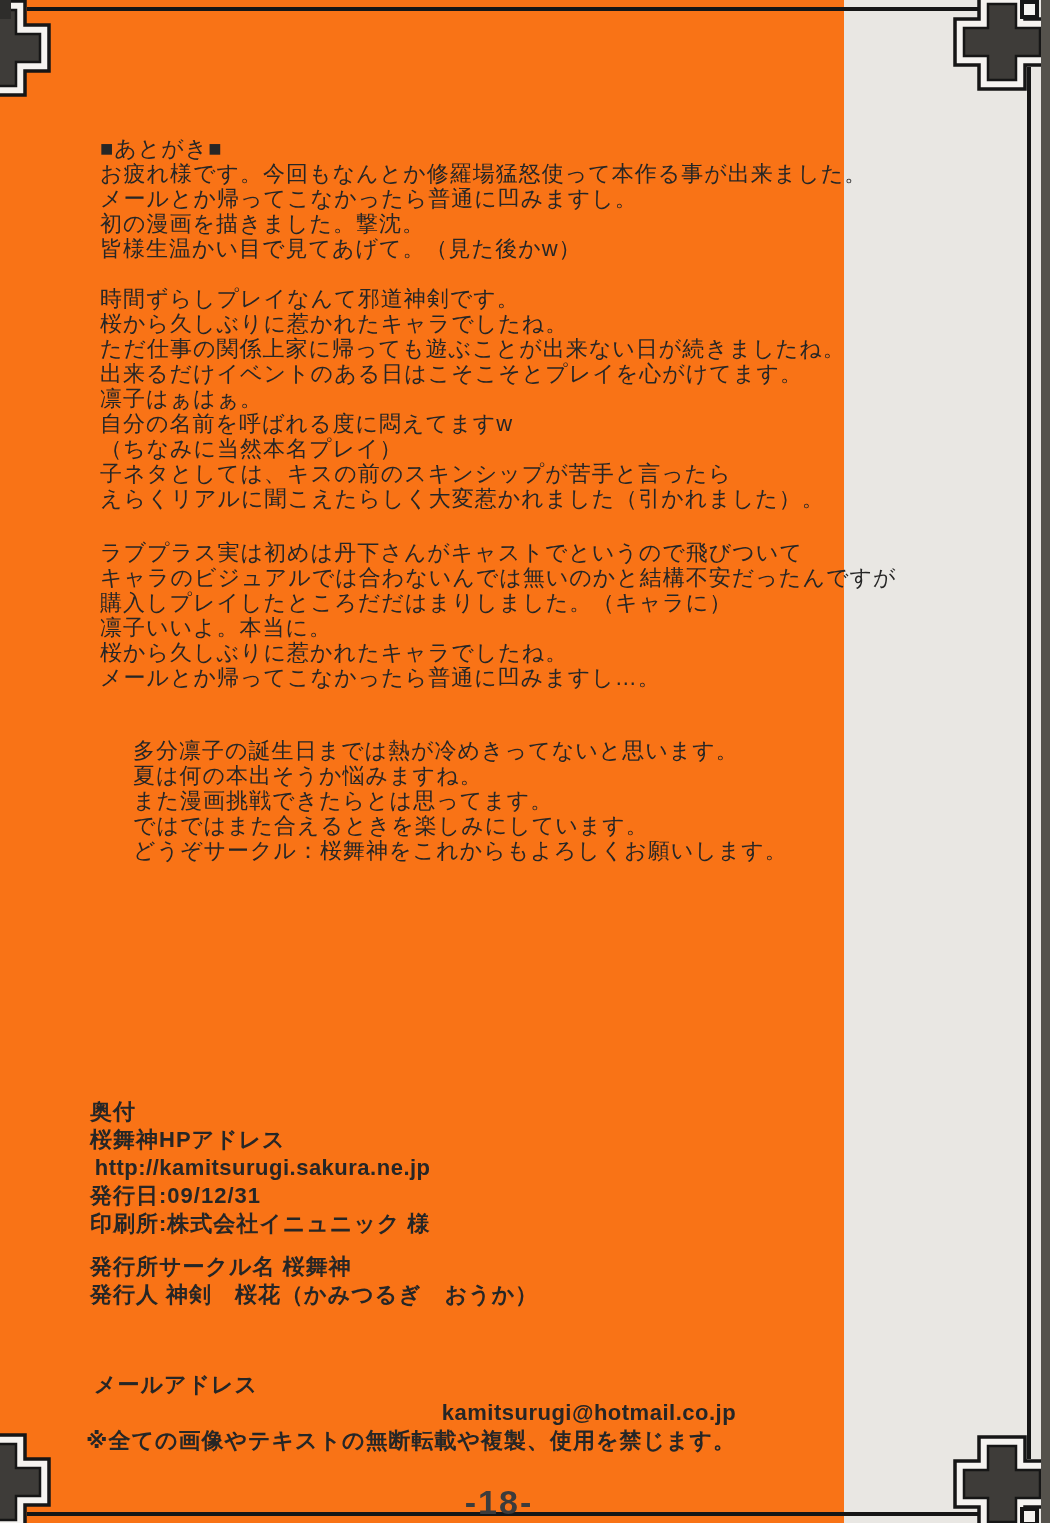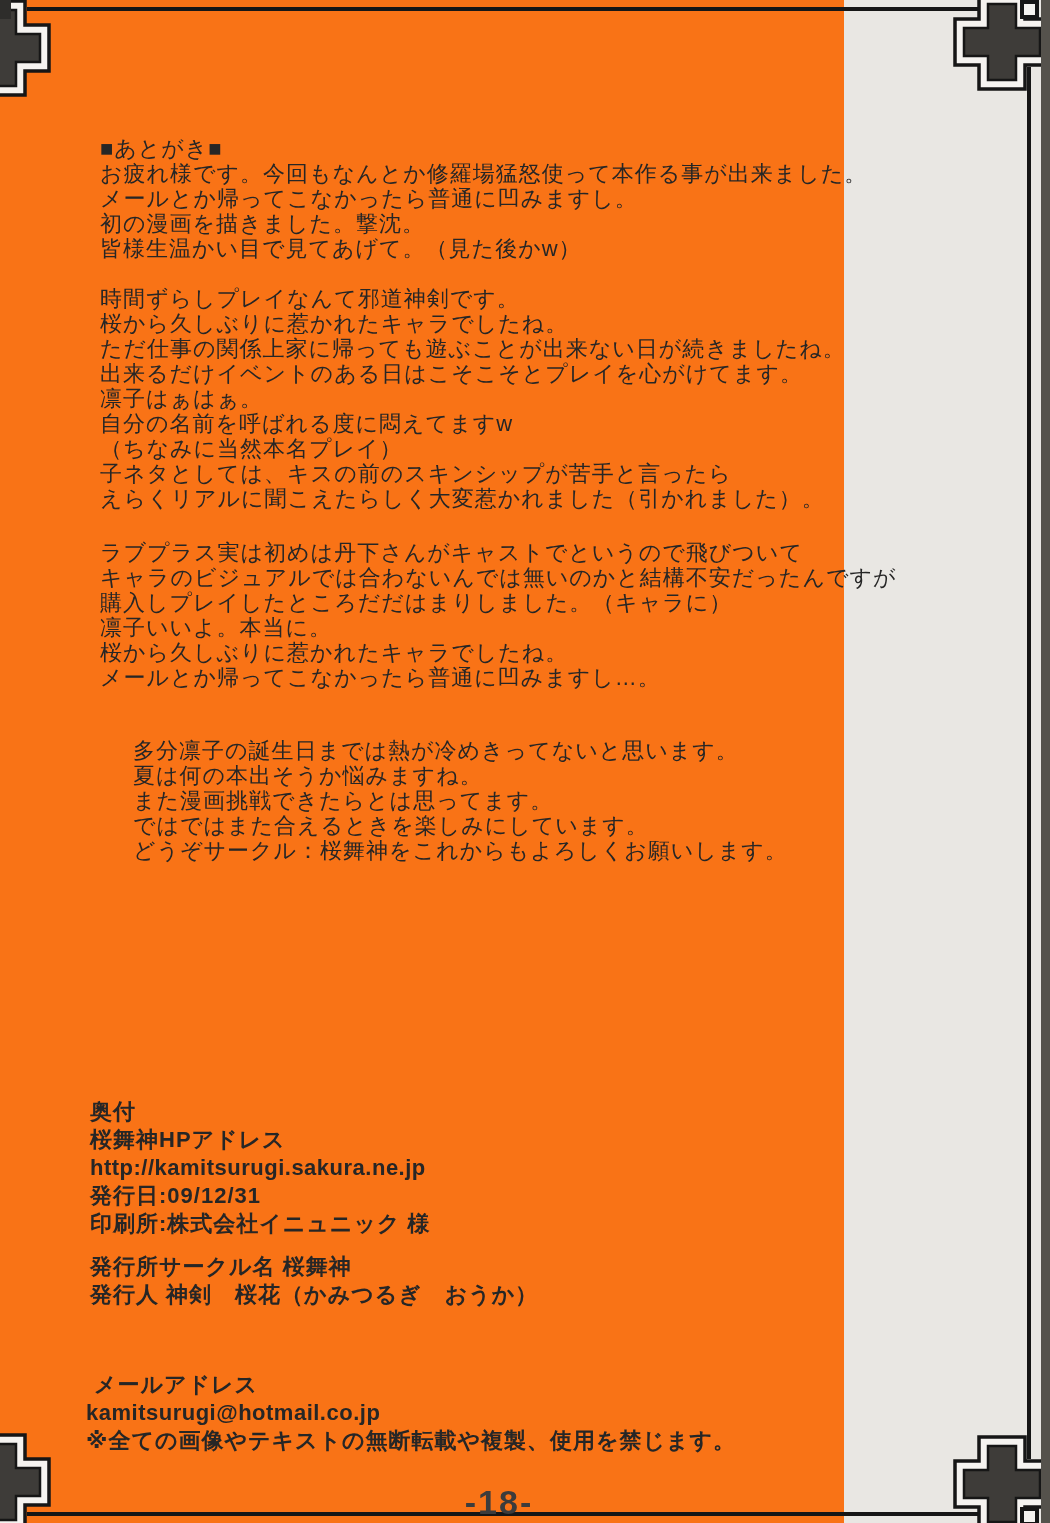--- a/index.html
+++ b/index.html
@@ -12,21 +12,21 @@
   .page{
     position:relative;width:844px;height:1523px;
     background:#f97316;
   }
   .frame-svg{position:absolute;left:0;top:0;z-index:1;}
   .txt{position:absolute;z-index:2;color:#262626;}
   .jp{font-size:22px;line-height:25px;letter-spacing:1px;white-space:nowrap;}
   .colo{font-size:22px;line-height:28px;letter-spacing:1px;white-space:nowrap;font-weight:bold;}
   .line{height:25px;}
   .colo .line{height:28px;}
-  .latin{letter-spacing:0.5px;}
+  .latin{letter-spacing:0.5px;text-align:right;}
   .blk-para1{left:100px;top:136px;}
   .blk-para2{left:100px;top:286px;}
   .blk-para3{left:100px;top:540px;}
   .blk-para4{left:100px;top:738px;margin-left:33px;}
   .blk-colo1{left:90px;top:1098px;}
   .blk-colo2{left:90px;top:1253px;}
   .blk-colo3{left:86px;top:1371px;}
   .blk-colo3 .mail-label{padding-left:8px;}
   .page-number{
     position:absolute;z-index:3;left:499px;top:1483px;

